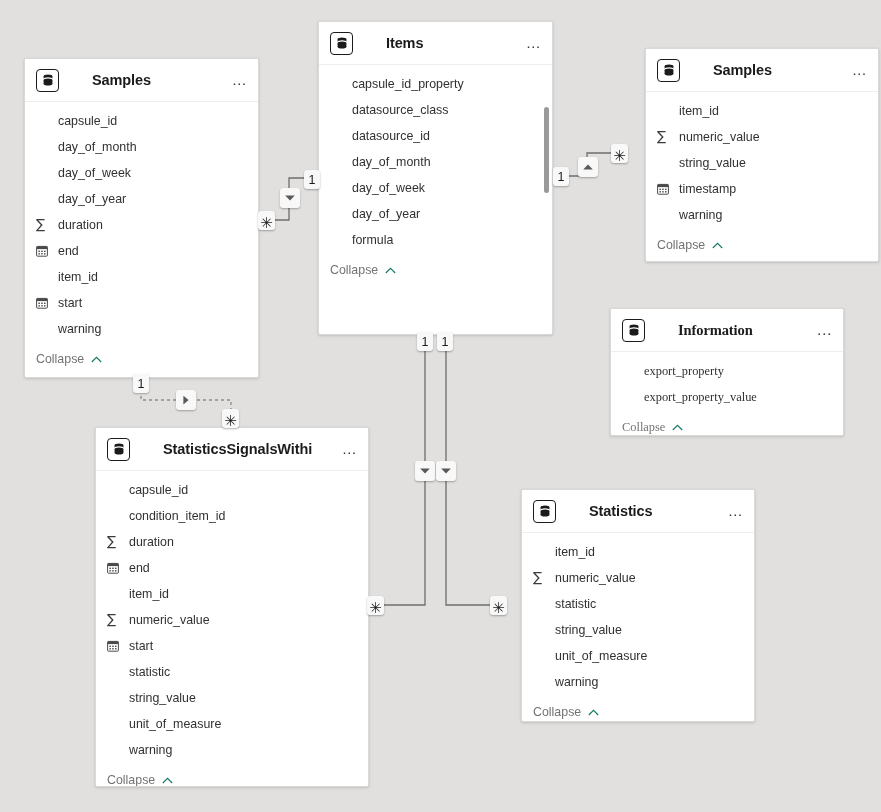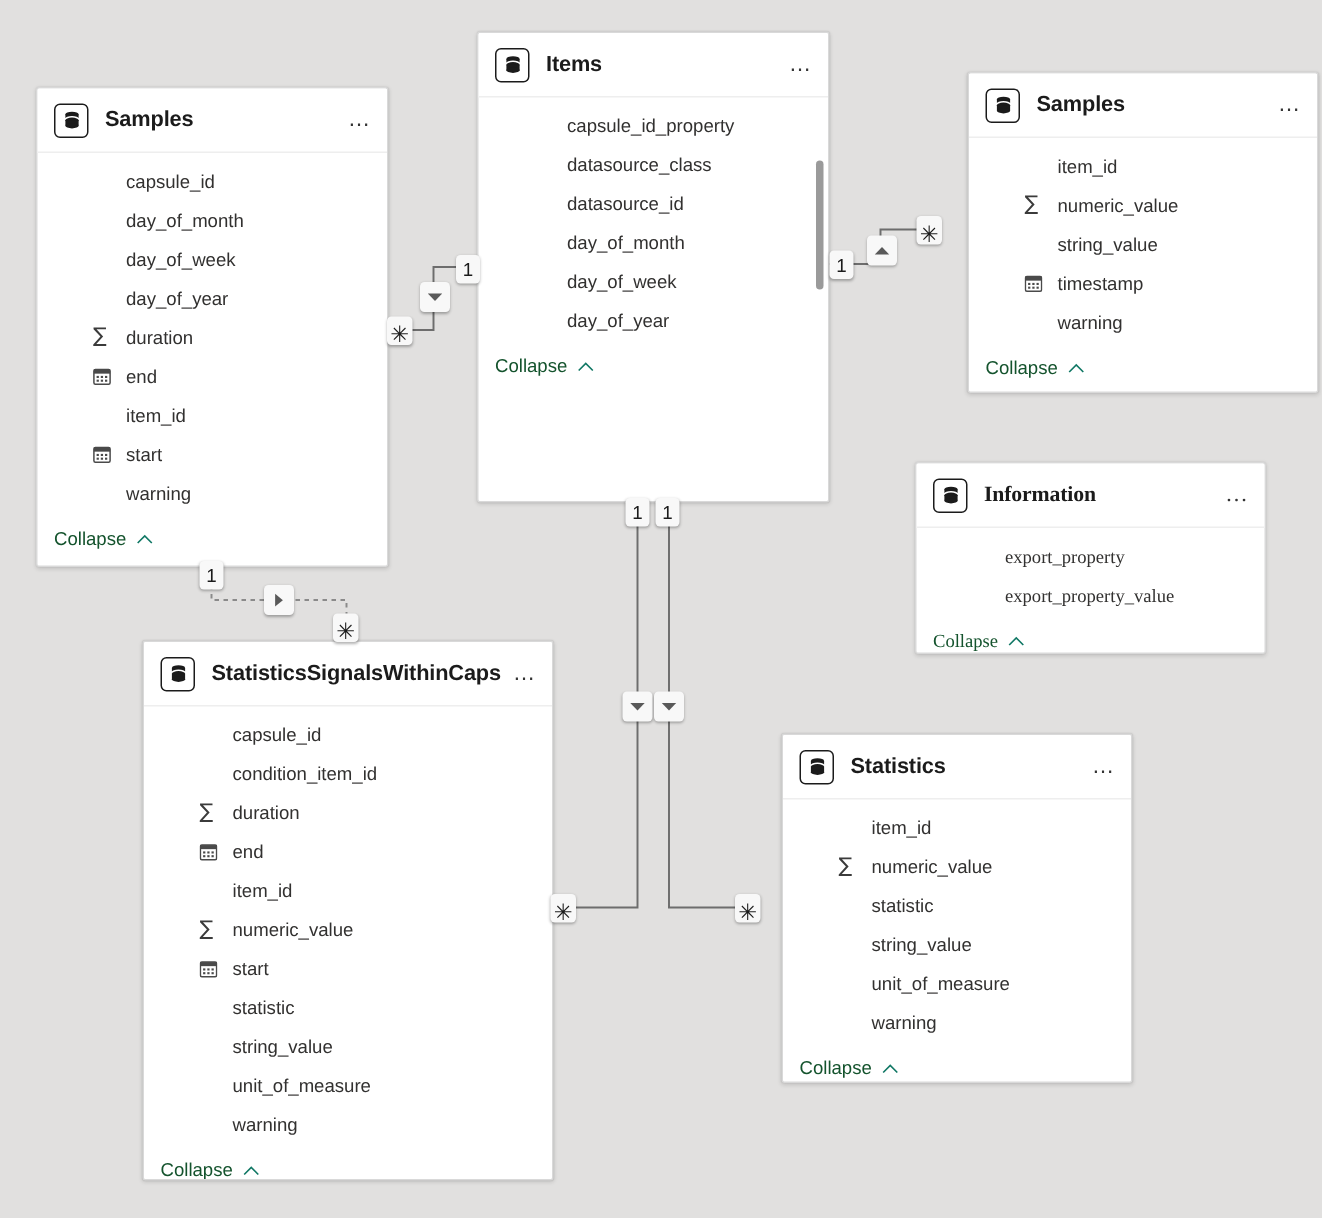--- a/index.html
+++ b/index.html
@@ -38,20 +38,21 @@
     overflow: hidden;
   }
   .card-header {
     height: 43px;
     display: flex;
     align-items: center;
     padding: 0 9px 0 11px;
     border-bottom: 1px solid #eeeeee;
     background: #ffffff;
     box-sizing: border-box;
+    gap: 22px;
   }
   .tbl-icon {
     width: 21px;
     height: 21px;
     border: 1.6px solid #1b1b1b;
     border-radius: 4px;
     display: flex;
     align-items: center;
     justify-content: center;
     flex: none;
@@ -82,21 +83,20 @@
     position: relative;
     padding-top: 6px;
   }
   .field-row {
     display: flex;
     align-items: center;
     height: 26px;
     padding-left: 11px;
     font-size: 12.4px;
     color: #323130;
-    margin-left: 26px;
   }
   .field-icon {
     width: 17px;
     flex: none;
     display: flex;
     align-items: center;
     justify-content: flex-start;
     color: #4a4a4a;
   }
   .field-icon.sigma {
@@ -107,21 +107,21 @@
     color: #3b3b3b;
   }
   .field-name { padding-left: 5px; white-space: nowrap; }
   .collapse-row {
     display: flex;
     align-items: center;
     height: 30px;
     padding-left: 11px;
     margin-top: 2px;
     font-size: 12.4px;
-    color: #14532d;
+    color: #737373;
     cursor: pointer;
   }
   .collapse-row .chev { margin-left: 7px; display: flex; align-items: center; }
   .vscroll {
     position: absolute;
     width: 5px;
     border-radius: 3px;
     background: #9a9a9a;
   }
 
@@ -289,20 +289,24 @@
             <span class="field-name">day_of_month</span>
           </div>
           <div class="field-row">
             <span class="field-icon"></span>
             <span class="field-name">day_of_week</span>
           </div>
           <div class="field-row">
             <span class="field-icon"></span>
             <span class="field-name">day_of_year</span>
           </div>
+          <div class="field-row">
+            <span class="field-icon"></span>
+            <span class="field-name">formula</span>
+          </div>
           <div class="collapse-row">
             <span>Collapse</span>
             <span class="chev">
               <svg width="11" height="7" viewBox="0 0 11 7">
                 <path d="M0.8 6 L5.5 1.3 L10.2 6" fill="none" stroke="#117865" stroke-width="1.1"></path>
               </svg>
             </span>
           </div>
           <div class="vscroll" style="right:3px; top:42px; height:86px;"></div>
         </div>

